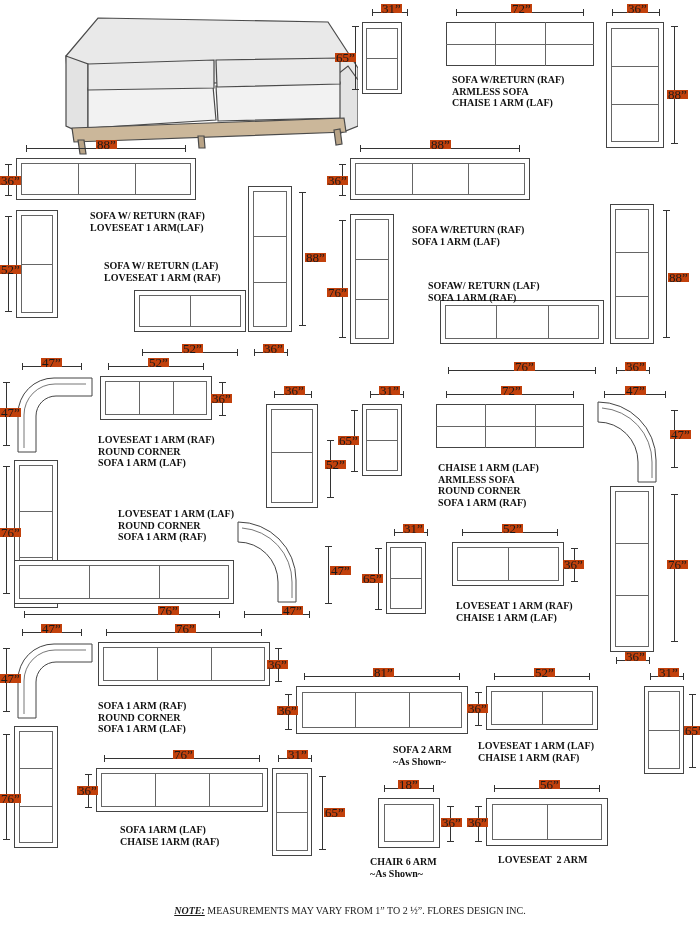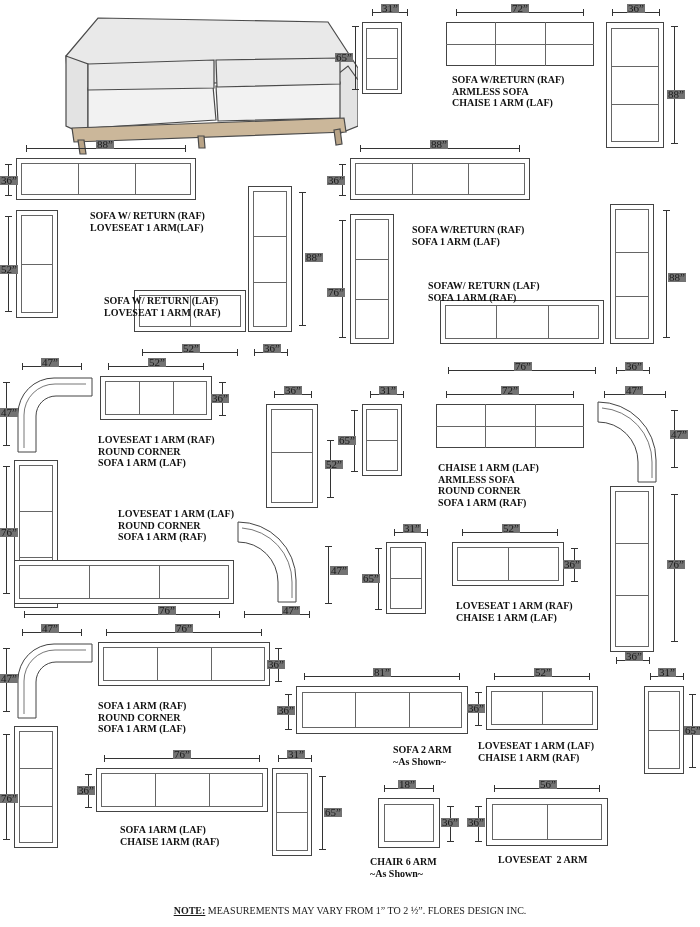--- a/index.html
+++ b/index.html
@@ -69,22 +69,22 @@
     position: absolute;
     left: -3px;
     width: 7px;
     height: 1px;
     background: #333;
   }
   .dim-v::before { top: 0; }
   .dim-v::after { bottom: 0; }
   .dimlabel {
     position: absolute;
-    font-size: 11px;
-    background: #737373;
+    font-size: 13px;
+    background: #c2410c;
     padding: 0 1px;
     line-height: 9px;
   }
   
   .caption {
     position: absolute;
     font-family: "Liberation Serif", serif;
     font-size: 10px;
     font-weight: bold;
     line-height: 11.5px;
@@ -98,20 +98,21 @@
     right: 0;
     bottom: 10px;
     text-align: center;
     font-size: 10px;
     line-height: 13px;
     font-family: "Liberation Serif", serif;
   }
   #note .lbl {
     font-weight: bold;
     text-decoration: underline;
+    font-style: italic;
   }
   
   #photo {
     position: absolute;
     left: 28px;
     top: 8px;
     width: 330px;
     height: 150px;
   }
 </style>
@@ -206,21 +207,21 @@
     <div class="hline" style="left:253px;top:236px;width:34px;"></div>
     <div class="hline" style="left:253px;top:282px;width:34px;"></div>
 
     <div class="dim-h" style="left:142px;top:352px;width:96px;"></div>
     <div class="dimlabel" style="left:182px;top:344px;">52”</div>
     <div class="dim-h" style="left:254px;top:352px;width:34px;"></div>
     <div class="dimlabel" style="left:263px;top:344px;">36”</div>
     <div class="dim-v" style="left:302px;top:192px;height:134px;"></div>
     <div class="dimlabel" style="left:305px;top:253px;">88”</div>
 
-    <div class="caption" style="left:104px;top:260px;margin-top:35px;">SOFA W/ RETURN (LAF)
+    <div class="caption" style="left:104px;top:260px;">SOFA W/ RETURN (LAF)
 LOVESEAT 1 ARM (RAF)</div>
   </div>
 
   <div>
     <div class="mod" style="left:350px;top:158px;width:180px;height:42px;"></div>
     <div class="mod inner" style="left:355px;top:163px;width:170px;height:32px;"></div>
     <div class="vline" style="left:412px;top:163px;height:32px;"></div>
     <div class="vline" style="left:468px;top:163px;height:32px;"></div>
     <div class="mod" style="left:350px;top:214px;width:44px;height:130px;"></div>
     <div class="mod inner" style="left:355px;top:219px;width:34px;height:120px;"></div>

